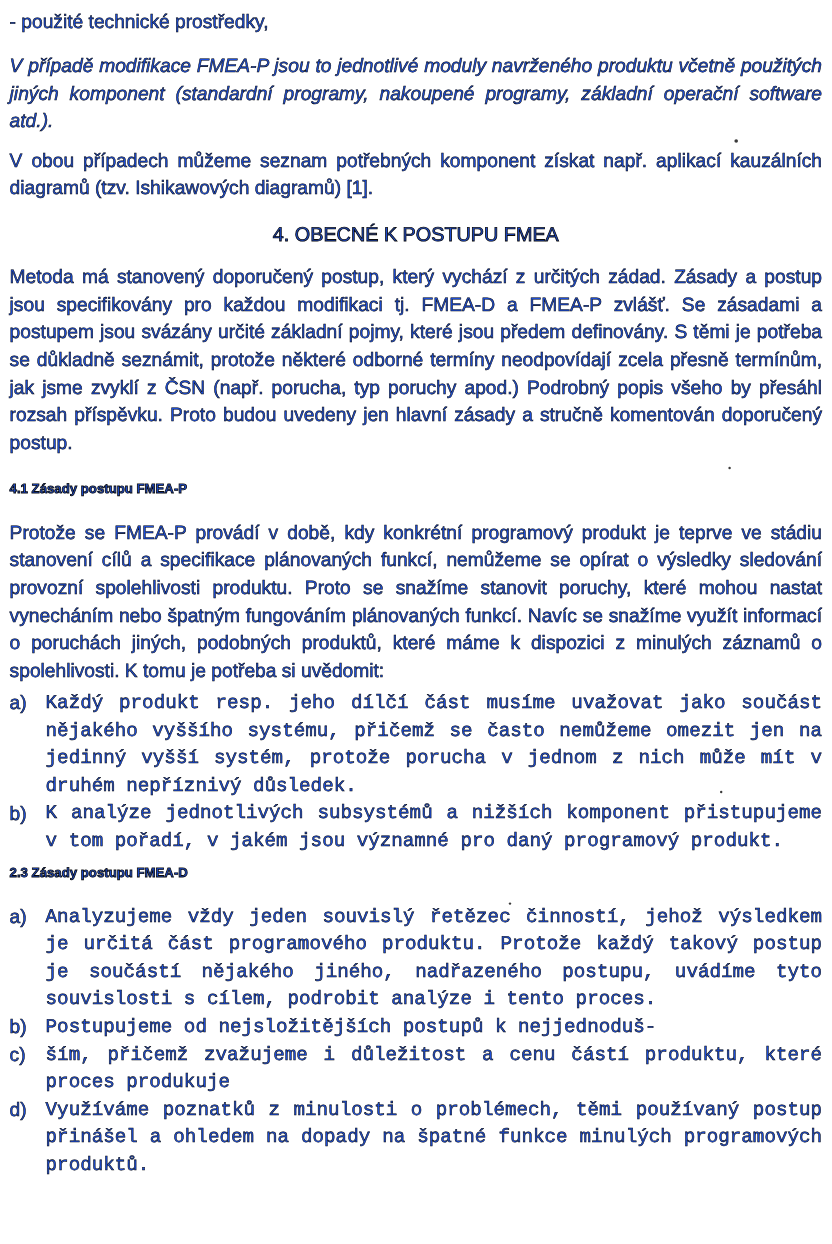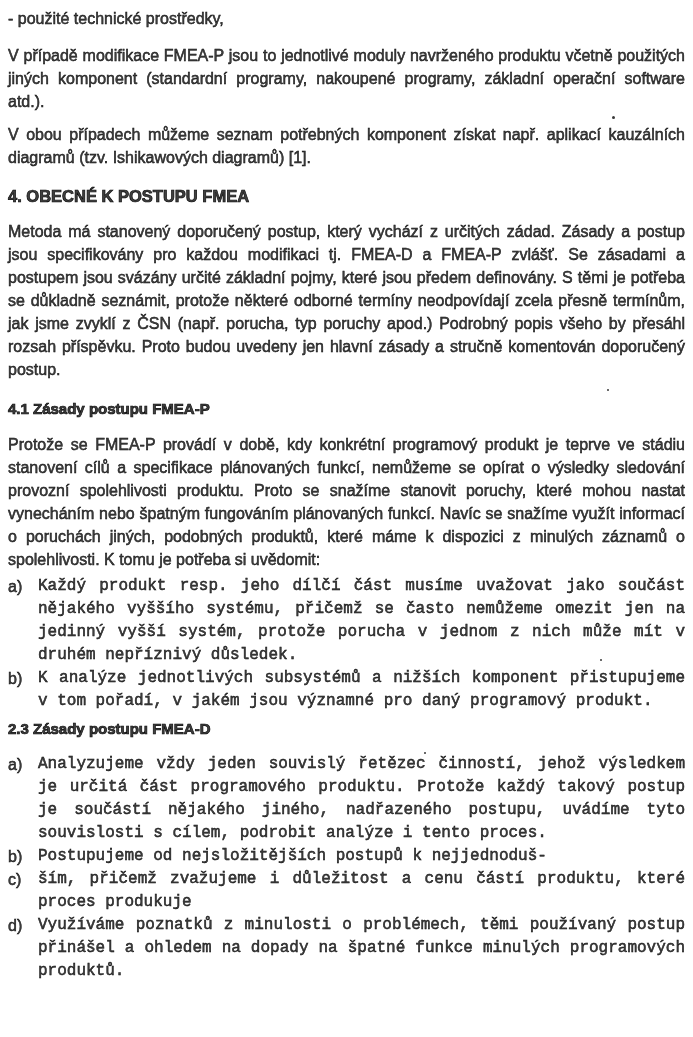--- a/index.html
+++ b/index.html
@@ -3,43 +3,44 @@
 <meta charset="utf-8">
 <style>
   html, body { margin: 0; padding: 0; background: #ffffff; }
   .page {
     position: relative;
     width: 693px;
     height: 1037px;
     box-sizing: border-box;
     background: #ffffff;
     padding: 7px 8px 0 8px;
-    color: #404040;
+    color: #1d4ed8;
     font-family: "Liberation Sans", "DejaVu Sans", sans-serif;
     font-size: 16px;
     line-height: 23px;
     overflow: hidden;
     -webkit-text-stroke: 0.45px #0a0a0a;
   }
   .intro-list { margin: 0 0 14px 0; }
   .intro-line { white-space: pre; }
   .para {
     margin: 0 0 16px 0;
     text-align: justify;
   }
-  .para.tight { margin-bottom: 10px; }
+  .para.tight { margin-bottom: 10px; font-style: italic; }
   .heading {
     margin: 0 0 12px 0;
     font-size: 16.5px;
-    font-weight: bold;
+    font-weight: normal;
+    text-align: center;
     -webkit-text-stroke: 0.7px #0a0a0a;
   }
   .subheading {
     margin: 0 0 13px 0;
-    font-size: 15px;
+    font-size: 11px;
     font-weight: bold;
     -webkit-text-stroke: 0.7px #0a0a0a;
   }
   .list { margin: 0 0 4px 0; }
   .list-item { display: flex; }
   .list-item .item-label {
     flex: none;
     width: 30px;
   }
   .list-item .item-text {

